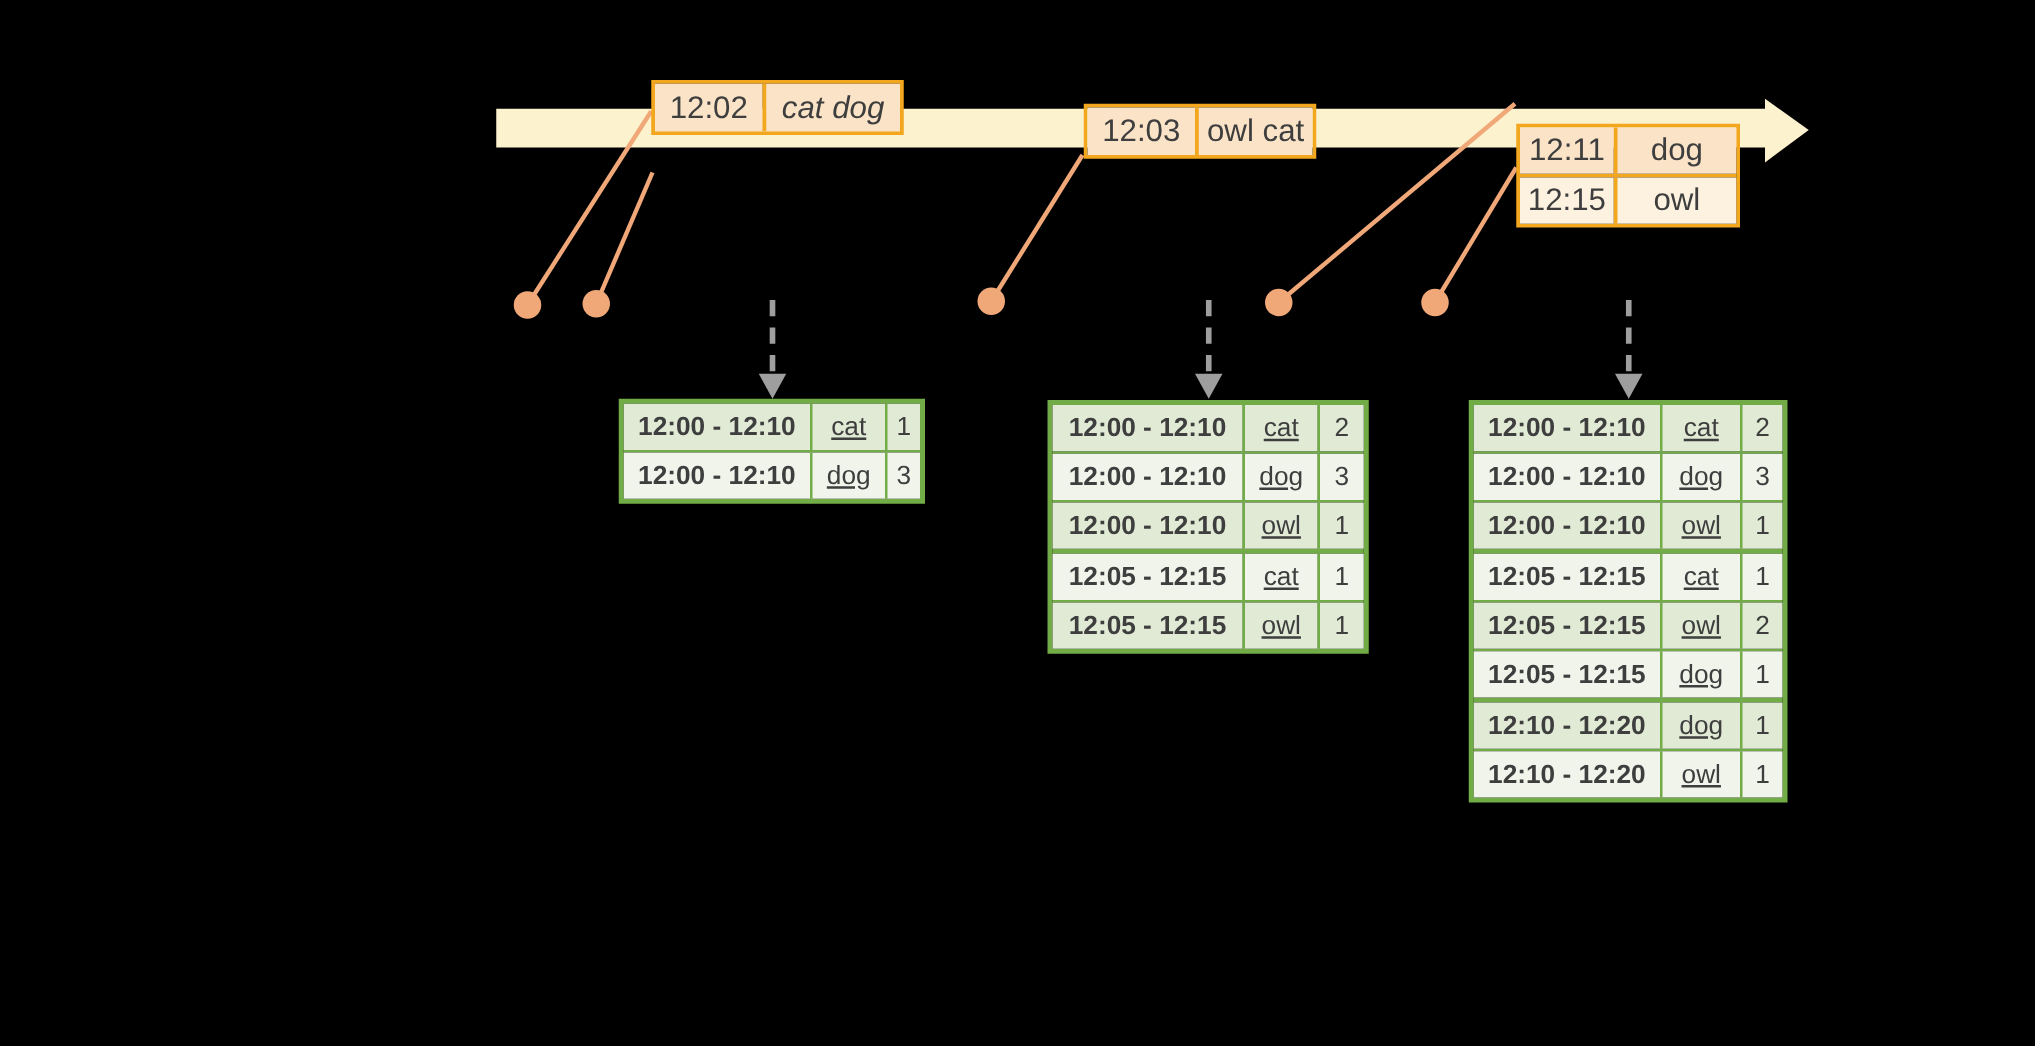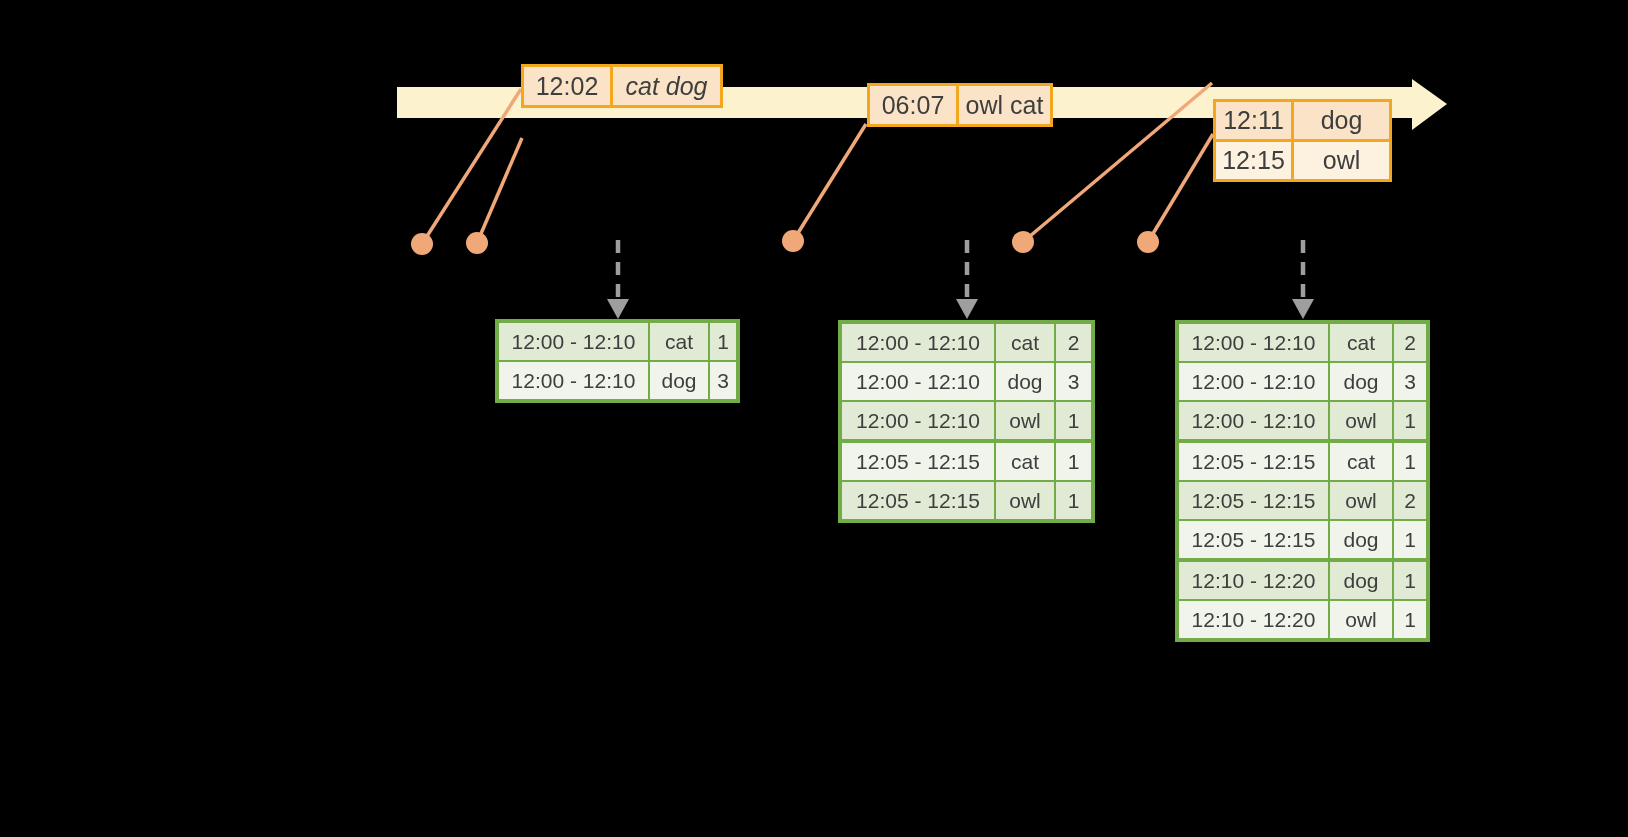--- a/index.html
+++ b/index.html
@@ -40,21 +40,21 @@
   
   .res-table{position:absolute;z-index:2;border:4px solid var(--result-border);box-sizing:border-box;}
   .res-row{display:flex;height:37px;}
   .res-row + .res-row{border-top:2px solid var(--result-border);}
   .res-row.group-start{border-top:4px solid var(--result-border);}
   .res-row.shade-dark .res-cell{background:var(--result-row-dark);}
   .res-row.shade-light .res-cell{background:var(--result-row-light);}
   .res-cell{display:flex;align-items:center;justify-content:center;
             color:var(--text);font-size:21px;box-sizing:border-box;}
   .res-cell + .res-cell{border-left:2px solid var(--result-border);}
-  .res-window{width:149px;} .res-word{width:60px;} .res-count{flex:1;}
+  .res-window{width:149px;font-weight:bold;} .res-word{width:60px;text-decoration:underline;} .res-count{flex:1;}
   #result-table-0{left:495px;top:319px;width:245px;}
   #result-table-1{left:838px;top:320px;width:257px;}
   #result-table-1 .res-window{width:152px;}
   #result-table-2{left:1175px;top:320px;width:255px;}
   #result-table-2 .res-word{width:64px;}
 </style>
 </head>
 <body>
 
 <div id="stage">
@@ -91,21 +91,21 @@
   </svg>
 
   <div id="event-table-0" class="ev-table">
       <div class="ev-row">
         <div class="ev-cell ev-time">12:02</div>
         <div class="ev-cell ev-words">cat dog</div>
       </div>
     </div>
   <div id="event-table-1" class="ev-table">
       <div class="ev-row">
-        <div class="ev-cell ev-time">06:07</div>
+        <div class="ev-cell ev-time">12:03</div>
         <div class="ev-cell ev-words">owl cat</div>
       </div>
     </div>
   <div id="event-table-2" class="ev-table">
       <div class="ev-row">
         <div class="ev-cell ev-time">12:11</div>
         <div class="ev-cell ev-words">dog</div>
       </div>
       <div class="ev-row">
         <div class="ev-cell ev-time">12:15</div>

